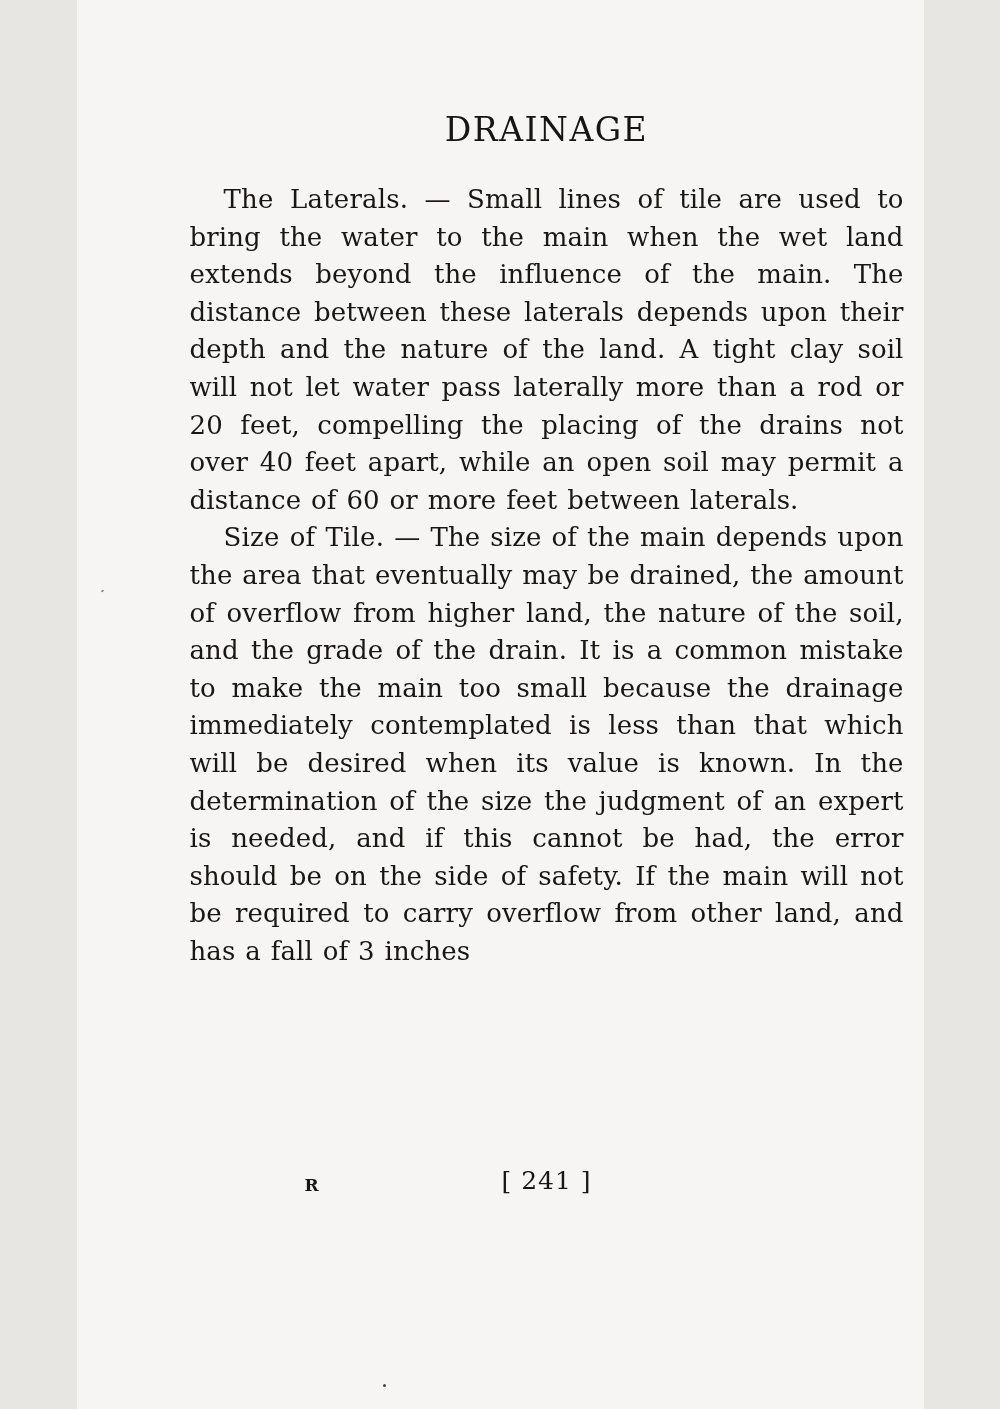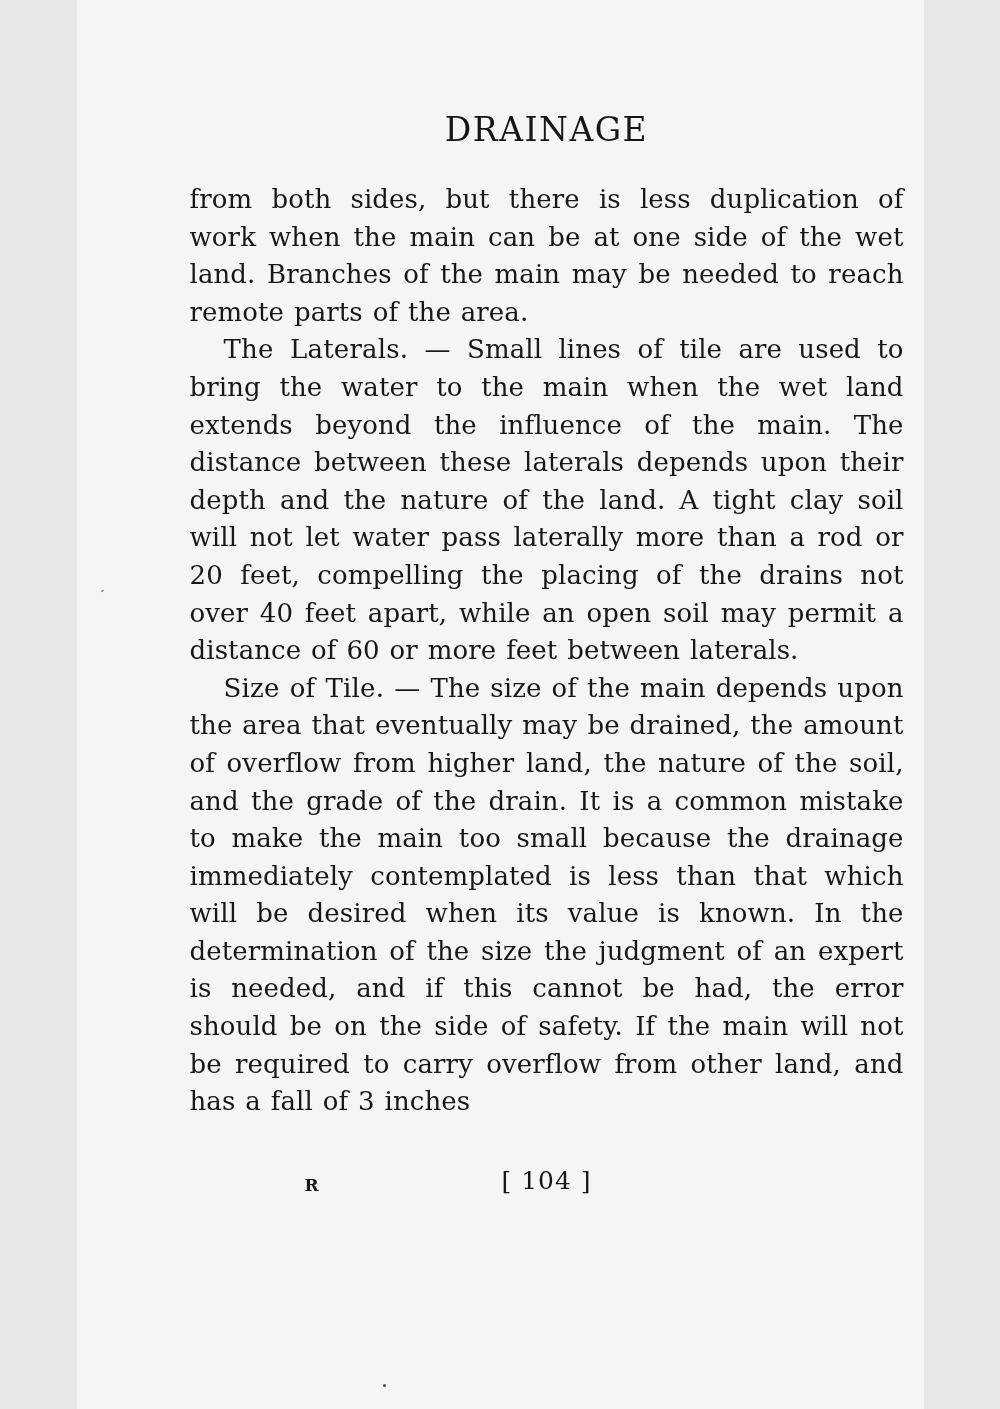--- a/index.html
+++ b/index.html
@@ -87,36 +87,33 @@
 <body>
 
 <div class="page">
 
   <div class="content">
 
     <h1 class="page-title">DRAINAGE</h1>
 
     <div class="body-text">
 
-      <p class="body-para">
-        <span>from both sides, but there is less duplication of work when the main can be at one side of the wet land.  Branches of the main may be needed to reach remote parts of the area.</span>
-      </p>
 
       <p class="body-para indented">
         <span class="para-lead">The Laterals.</span><span> — Small lines of tile are used to bring the water to the main when the wet land extends beyond the influence of the main.  The distance between these laterals depends upon their depth and the nature of the land.  A tight clay soil will not let water pass laterally more than a rod or 20 feet, compelling the placing of the drains not over 40 feet apart, while an open soil may permit a distance of 60 or more feet between laterals.</span>
       </p>
 
       <p class="body-para indented">
         <span class="para-lead">Size of Tile.</span><span> — The size of the main depends upon the area that eventually may be drained, the amount of overflow from higher land, the nature of the soil, and the grade of the drain.  It is a common mistake to make the main too small because the drainage immediately contemplated is less than that which will be desired when its value is known.  In the determination of the size the judgment of an expert is needed, and if this cannot be had, the error should be on the side of safety.  If the main will not be required to carry overflow from other land, and has a fall of 3 inches</span>
       </p>
 
     </div>
   </div>
 
   <div class="page-footer">
     <span class="signature-mark">R</span>
-    <span class="page-number">[ 104 ]</span>
+    <span class="page-number">[ 241 ]</span>
   </div>
 
   <span class="speck speck-1"></span>
   <span class="speck speck-2"></span>
 
 </div>
 
 </body></html>

